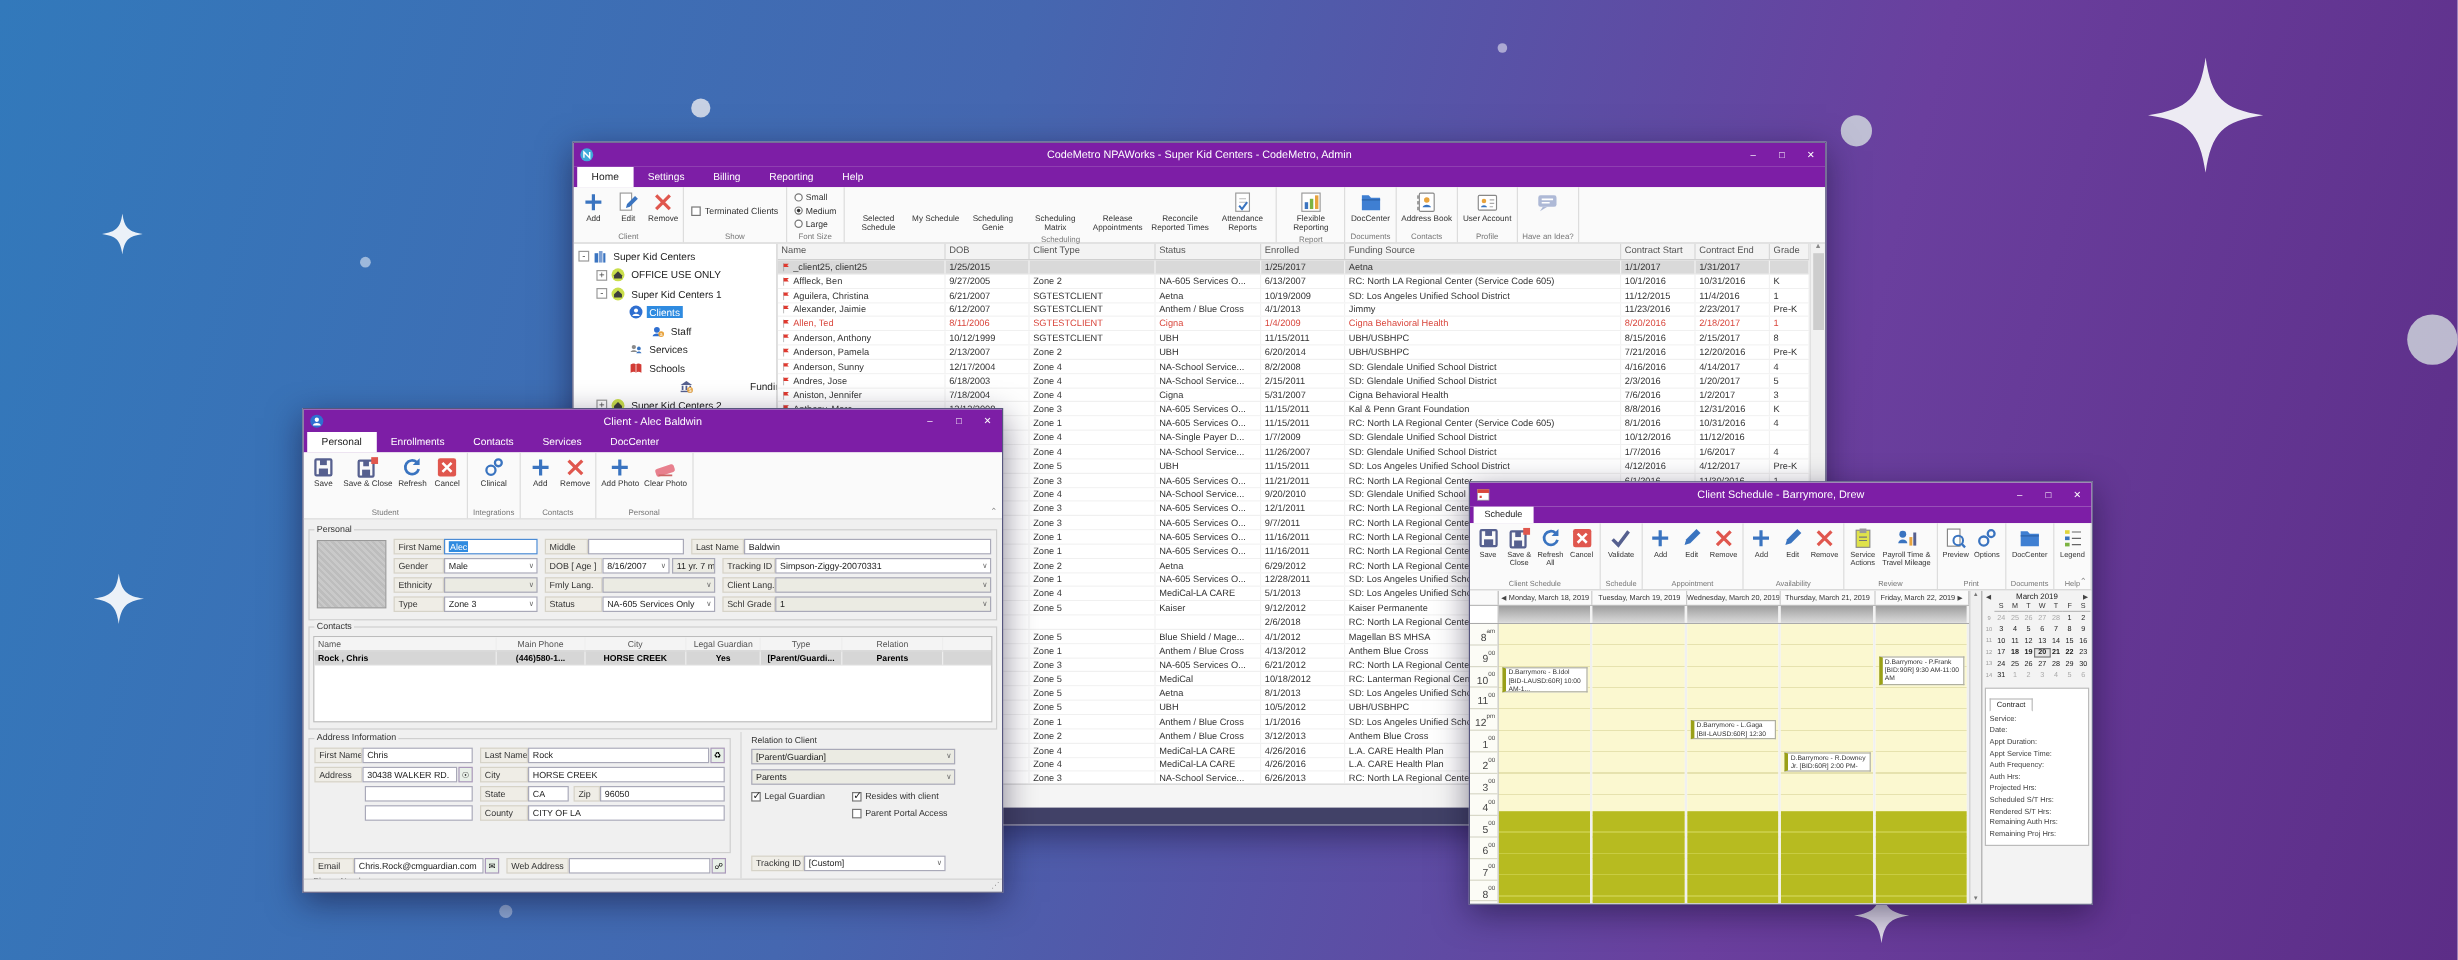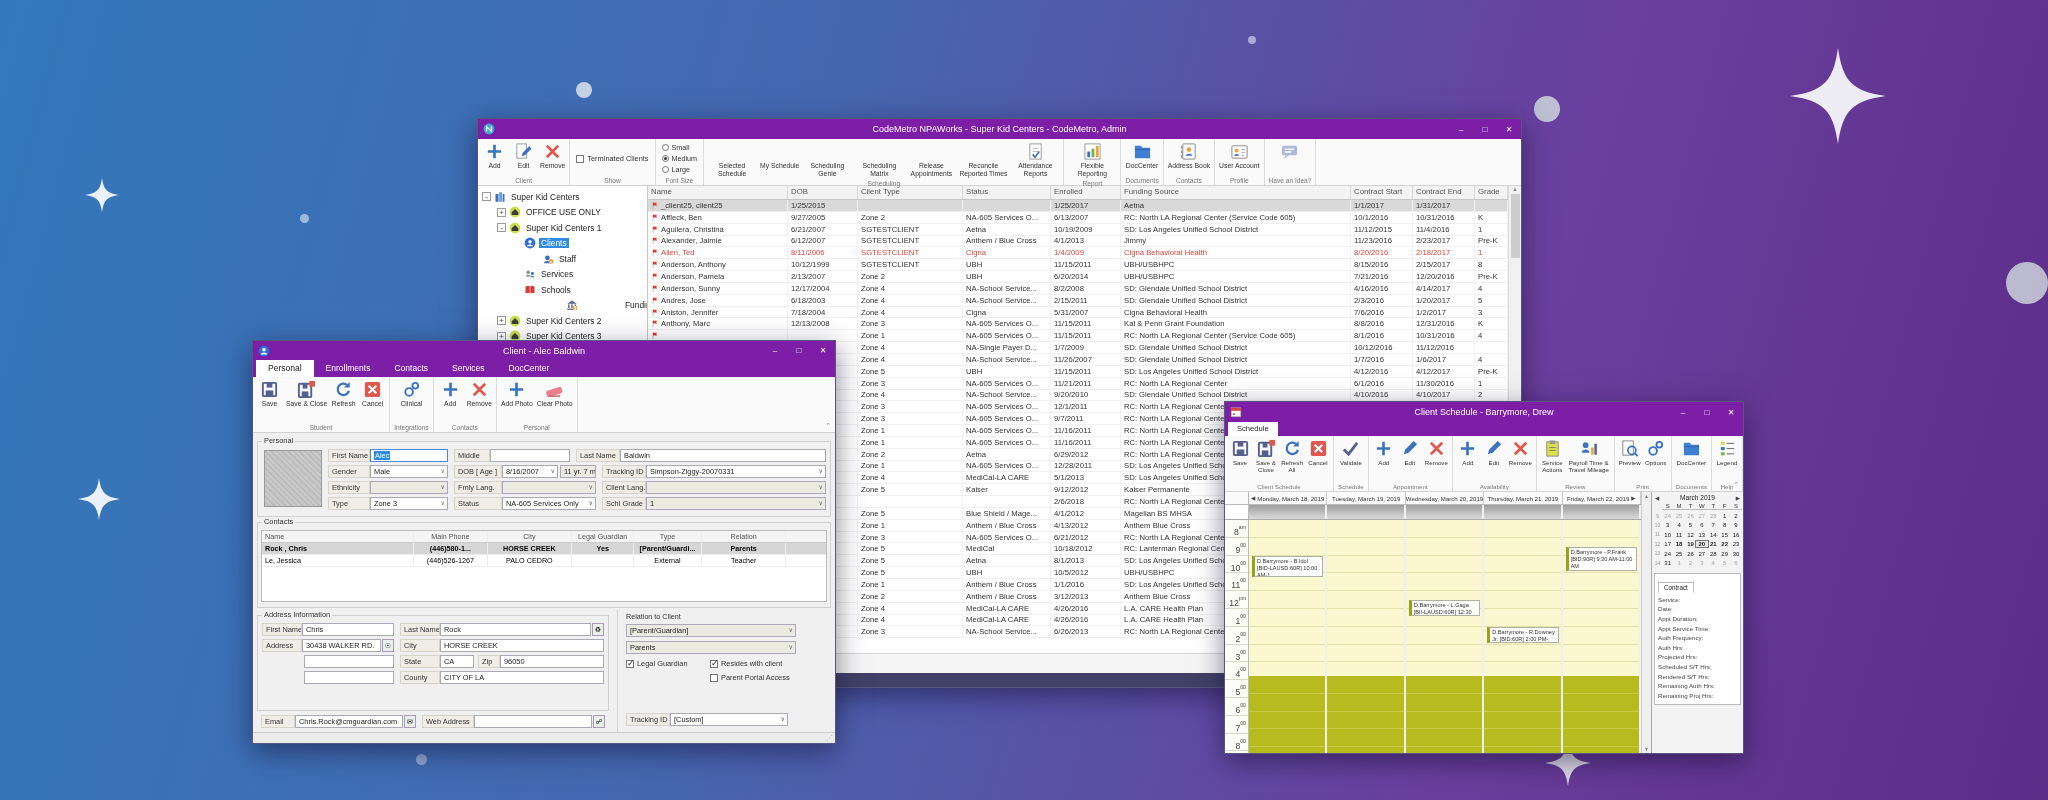--- a/index.html
+++ b/index.html
@@ -175,20 +175,27 @@
           <path d="M6 14V6l8 8V6" stroke="#fff" stroke-width="2" fill="none"></path>
         </svg>
     </span>
     <span class="t-title">CodeMetro NPAWorks - Super Kid Centers - CodeMetro, Admin</span>
     <span class="t-btns">
       <span class="t-btn">–</span>
       <span class="t-btn">□</span>
       <span class="t-btn">✕</span>
     </span>
   </div>
+  <div class="tabstrip" id="main-tabs">
+      <span class="tab active">Home</span>
+      <span class="tab">Settings</span>
+      <span class="tab">Billing</span>
+      <span class="tab">Reporting</span>
+      <span class="tab">Help</span>
+    </div>
   <div class="ribbon" id="main-ribbon" style="height:47px">
       <div class="rgroup">
         <div class="ritems">
           <div class="ritem">
             <span class="ricon"><svg viewBox="0 0 20 20">
                 <path d="M10 3v14M3 10h14" stroke="#3a74c0" stroke-width="2.8" fill="none"></path>
               </svg></span>
             <div class="rlabel">Add</div>
           </div>
           <div class="ritem">
@@ -1862,28 +1869,20 @@
             <span class="ccell" style="width: 15%;">Relation</span>
           </div>
           <div class="crow selc">
             <span class="ccell" style="width: 27%;">Rock , Chris</span>
             <span class="ccell" style="width: 13%;">(446)580-1...</span>
             <span class="ccell" style="width: 15%;">HORSE CREEK</span>
             <span class="ccell" style="width: 11%;">Yes</span>
             <span class="ccell" style="width: 12%;">[Parent/Guardi...</span>
             <span class="ccell" style="width: 15%;">Parents</span>
           </div>
-          <div class="crow">
-            <span class="ccell" style="width: 27%;">Le, Jessica</span>
-            <span class="ccell" style="width: 13%;">(446)526-1267</span>
-            <span class="ccell" style="width: 15%;">PALO CEDRO</span>
-            <span class="ccell" style="width: 11%;"></span>
-            <span class="ccell" style="width: 12%;">External</span>
-            <span class="ccell" style="width: 15%;">Teacher</span>
-          </div>
         </div>
     </div>
 
     <div style="display:flex;margin-top:2px">
       <div style="width:352px;flex:0 0 auto">
         <div class="gbox" style="height:96px">
           <span class="glabel">Address Information</span>
           <div style="display:flex">
             <div style="width:132px;flex:0 0 auto">
               <div class="frow">

